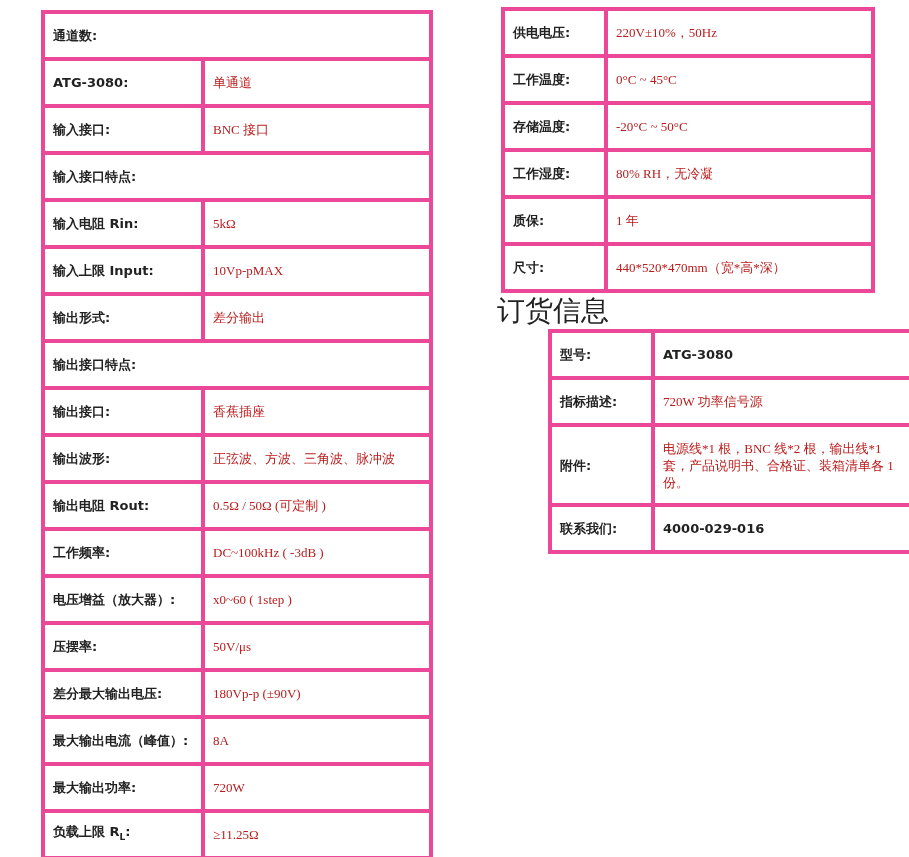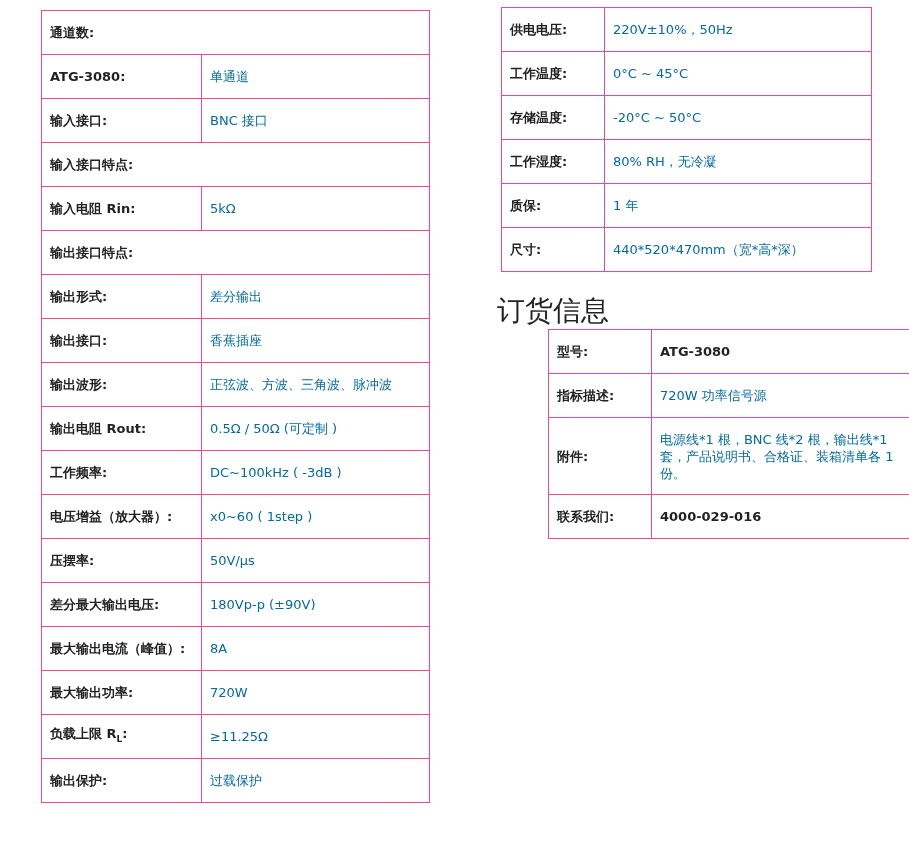--- a/index.html
+++ b/index.html
@@ -1,21 +1,21 @@
 <!DOCTYPE html>
 <html><head>
 <meta charset="utf-8">
 <style>
   html, body { margin: 0; padding: 0; background: #ffffff; }
   body { width: 909px; height: 857px; position: relative; overflow: hidden;
          font-family: "DejaVu Sans", "Liberation Sans", sans-serif; color: #222; }
   table { border-collapse: collapse; position: absolute; table-layout: fixed; }
-  td { border: 1px solid #ec4899; padding: 0 8px; font-size: 13px; vertical-align: middle; line-height: 18px; }
+  td { border: 4px solid #ec4899; padding: 0 8px; font-size: 13px; vertical-align: middle; line-height: 18px; }
   td.k { font-weight: bold; color: #222; }
-  td.v { color: #0369a1; }
+  td.v { color: #b91c1c; font-family: Liberation Serif, serif; }
   td.vb { font-weight: bold; color: #222; }
   #left { left: 41px; top: 10px; width: 388px; }
   #left td { height: 43px; }
   #left col.c1 { width: 160px; }
   #left col.c2 { width: 228px; }
   #rtop { left: 501px; top: 7px; width: 370px; }
   #rtop td { height: 43px; }
   #rbot { left: 501px; top: 329px; width: 370px; margin-left: 47px; }
   #rbot td { height: 43px; }
   #rbot tr.tall td { height: 76px; line-height: 17px; }
@@ -45,25 +45,29 @@
         <td class="v">BNC 接口</td>
       </tr>
   <tr>
         <td class="k" colspan="2">输入接口特点:</td>
       </tr>
   <tr>
         <td class="k">输入电阻 Rin:</td>
         <td class="v">5kΩ</td>
       </tr>
   <tr>
-        <td class="k" colspan="2">输出接口特点:</td>
+        <td class="k">输入上限 Input:</td>
+        <td class="v">10Vp-pMAX</td>
       </tr>
   <tr>
         <td class="k">输出形式:</td>
         <td class="v">差分输出</td>
+      </tr>
+  <tr>
+        <td class="k" colspan="2">输出接口特点:</td>
       </tr>
   <tr>
         <td class="k">输出接口:</td>
         <td class="v">香蕉插座</td>
       </tr>
   <tr>
         <td class="k">输出波形:</td>
         <td class="v">正弦波、方波、三角波、脉冲波</td>
       </tr>
   <tr>

